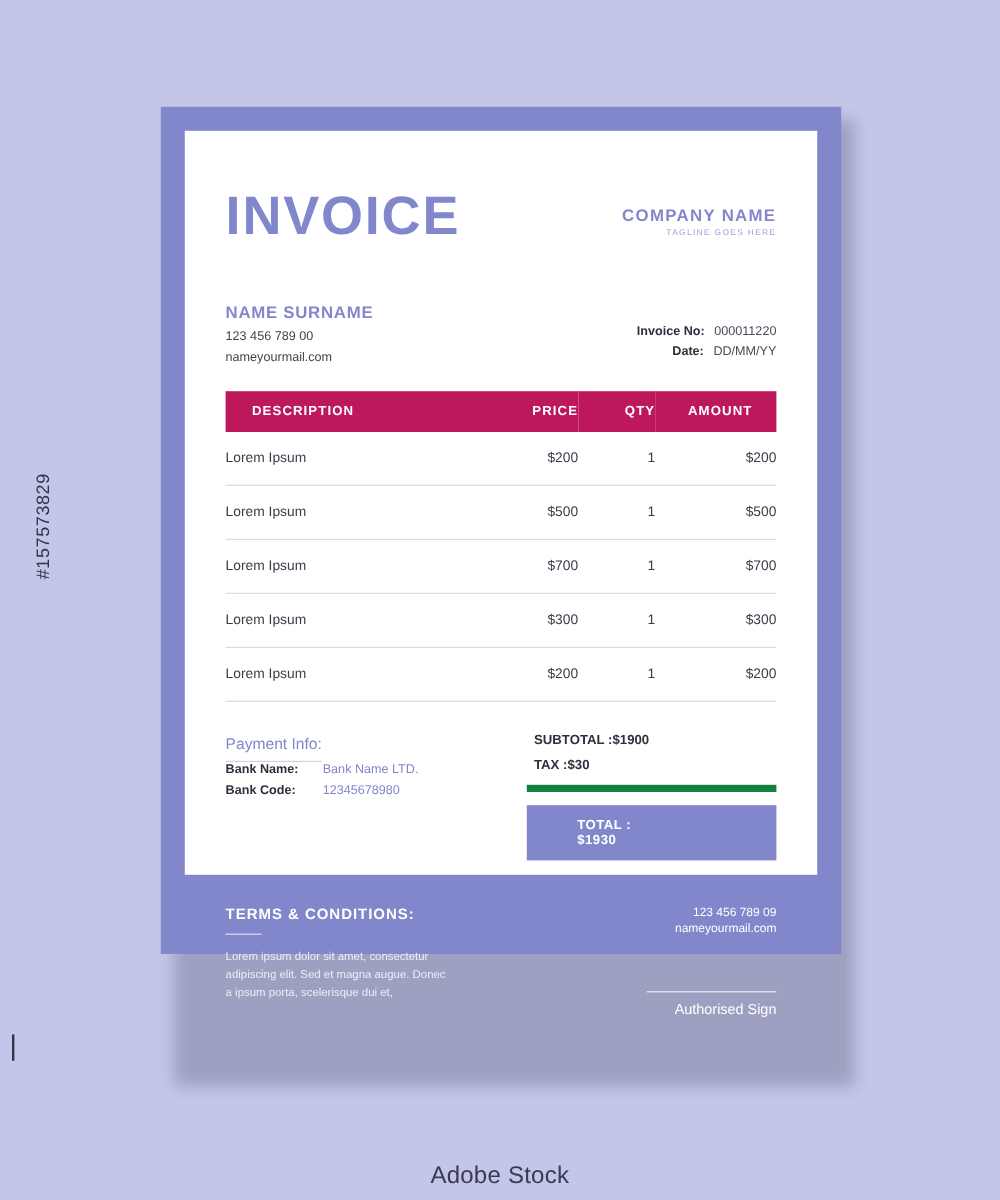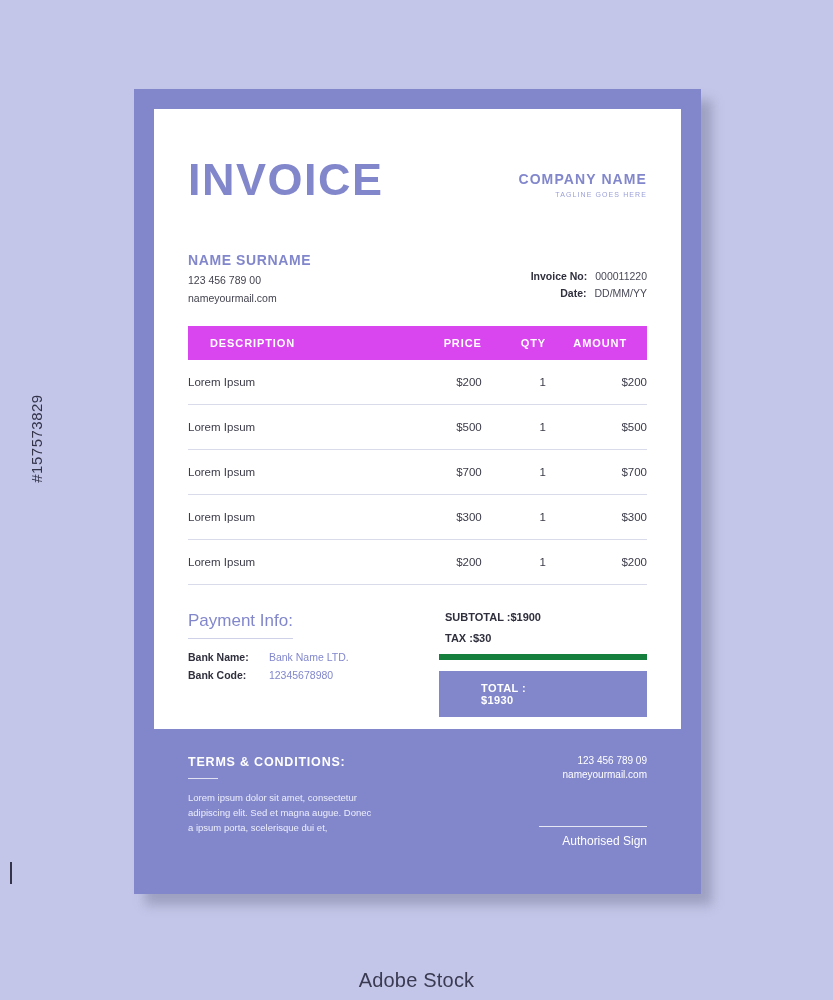--- a/index.html
+++ b/index.html
@@ -63,21 +63,21 @@
     width: 567px;
     height: 805px;
     background: rgba(60,60,90,0.28);
     filter: blur(6px);
   }
   .sheet {
     position: absolute;
     left: 134px;
     top: 89px;
     width: 567px;
-    height: 805px;
+    height: 706px;
     background: #8287cc;
     box-sizing: border-box;
     padding: 20px 20px 0 20px;
   }
   .paper {
     background: #ffffff;
     width: 527px;
     height: 620px;
     box-sizing: border-box;
     padding: 26px 34px 0 34px;
@@ -151,21 +151,21 @@
   }
   .meta-value { color: #4a4a59; }
 
   
   table.items {
     width: 100%;
     border-collapse: collapse;
     margin-top: 22px;
   }
   table.items thead th {
-    background: #d946ef;
+    background: #be185d;
     color: #ffffff;
     font-size: 11px;
     letter-spacing: 0.9px;
     font-weight: bold;
     padding: 11px 0;
   }
   th.c-desc { text-align: left; padding-left: 22px !important; width: 45%; }
   th.c-price { text-align: right; width: 19%; }
   th.c-qty { text-align: right; width: 14%; }
   th.c-amount { text-align: right; padding-right: 20px !important; width: 22%; }
@@ -182,26 +182,26 @@
   td.c-amount { text-align: right; padding-right: 20px; }
   table.items tbody tr:first-child td { border-top: none; }
 
   
   .paper-bottom {
     display: flex;
     justify-content: space-between;
     margin-top: 26px;
   }
   .payment-title {
-    font-size: 17px;
+    font-size: 13px;
     color: #8287cc;
     border-bottom: 1px solid #cfd1e8;
     display: inline-block;
     padding-bottom: 7px;
-    margin-bottom: 12px;
+    margin-bottom: 0;
   }
   .pay-line {
     font-size: 10.5px;
     margin-bottom: 6px;
     color: #2f2f3d;
   }
   .pay-label { font-weight: bold; display: inline-block; width: 78px; }
   .pay-value { color: #8287cc; }
 
   .totals { width: 208px; }

